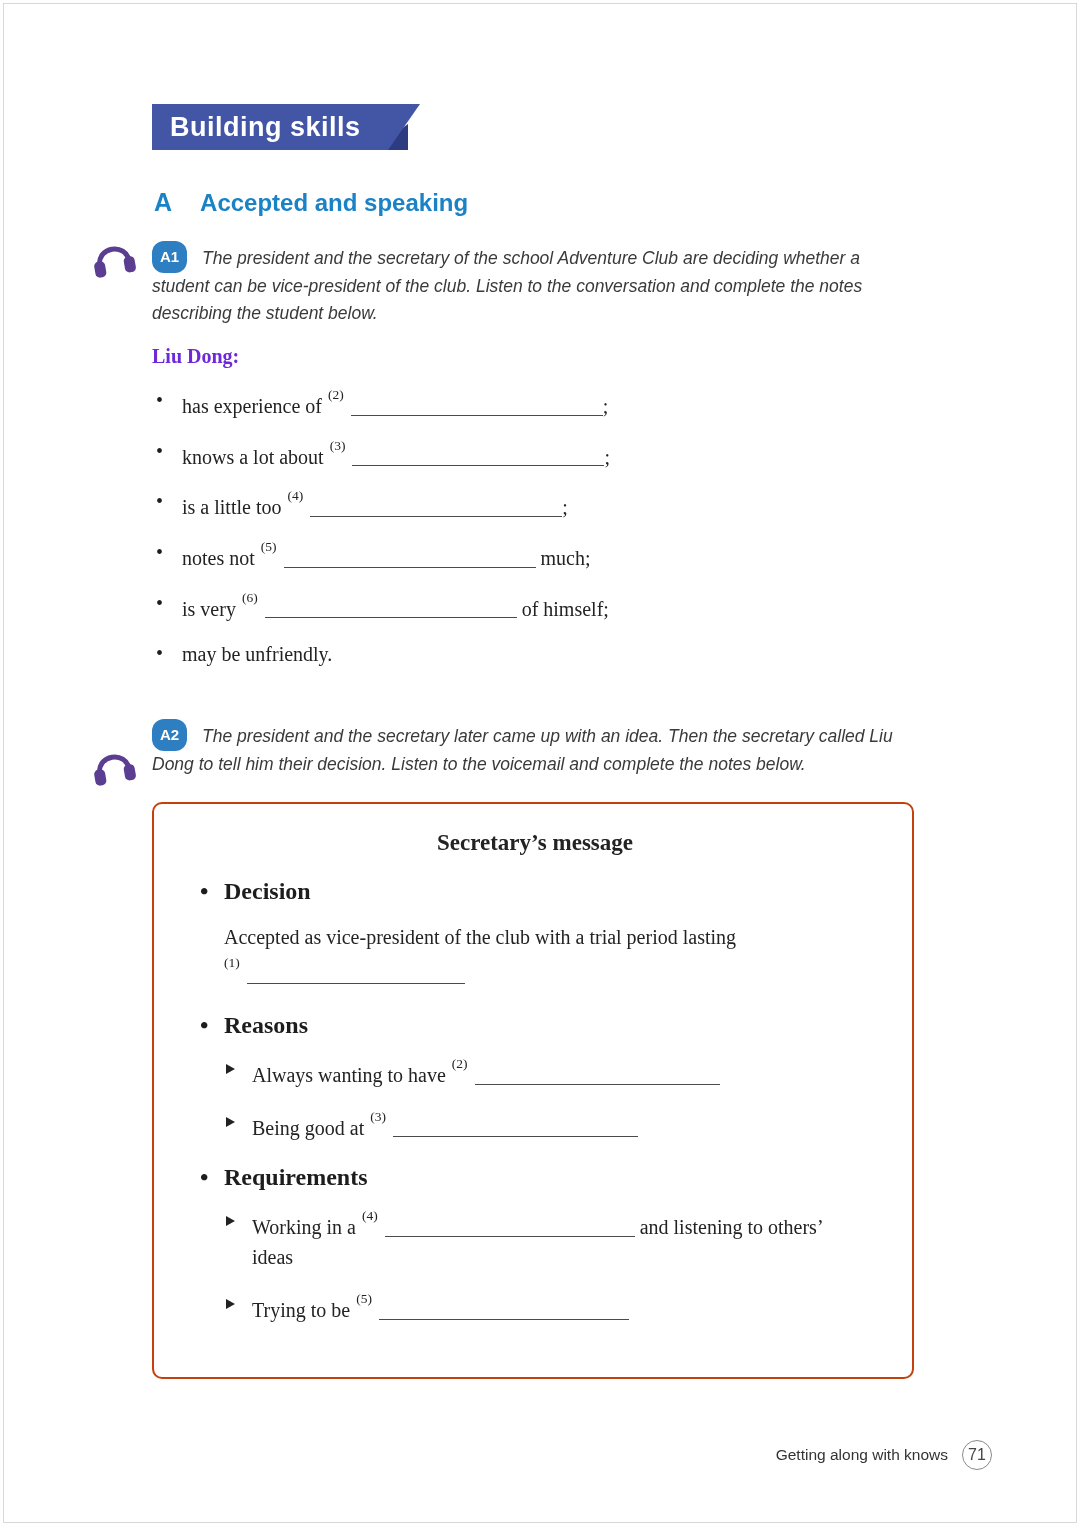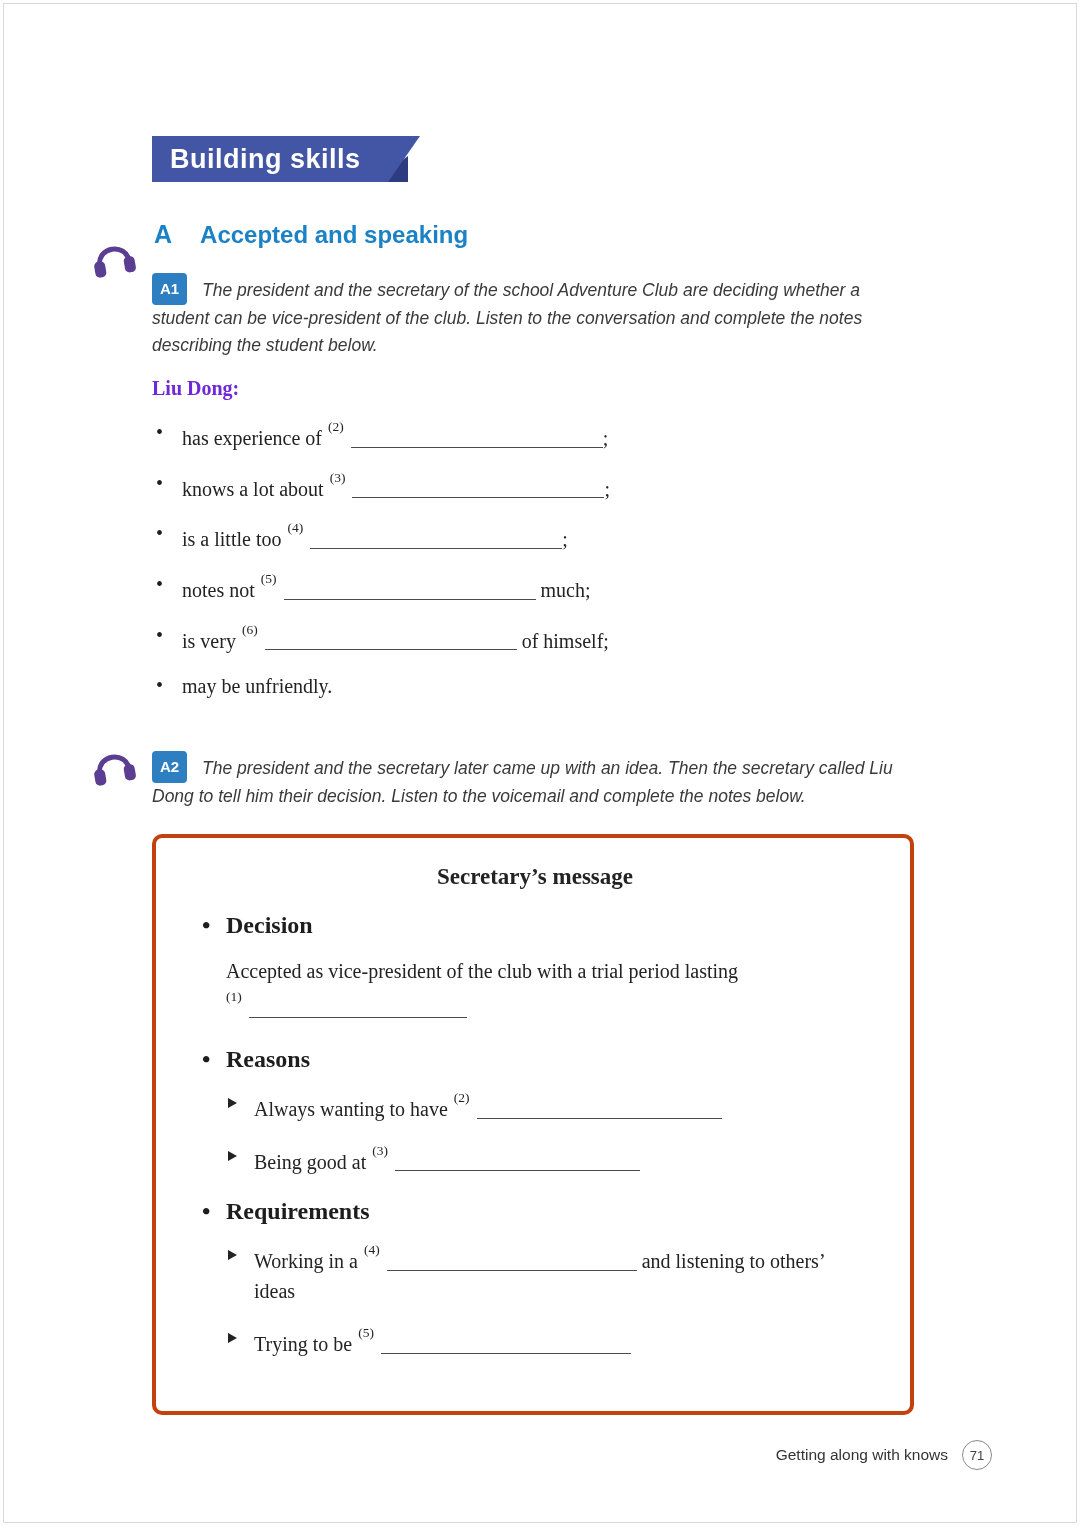--- a/index.html
+++ b/index.html
@@ -7,21 +7,21 @@
     position:relative; width:1080px; height:1526px; background:#ffffff;
     font-family:"Liberation Serif", serif; overflow:hidden;
   }
   .frame { position:absolute; inset:3px; border:1px solid #d8d8d8; pointer-events:none; }
 
   
   .hp { position:absolute; left:90px; transform:rotate(-10deg); }
   .hp1 { top:238px; }
   .hp2 { top:746px; }
 
-  .content { position:absolute; left:152px; top:136px; width:762px; }
+  .content { position:absolute; left:152px; top:104px; width:762px; }
 
   
   .banner { position:relative; height:46px; width:268px; margin-bottom:38px; }
   .banner-dark {
     position:absolute; bottom:0; right:12px; width:36px; height:26px; background:#2d3b80;
     clip-path:polygon(0 100%, 100% 0, 100% 100%); z-index:0;
   }
   .banner-main {
     position:absolute; inset:0; background:#4355a5; z-index:1;
     clip-path:polygon(0 0, 100% 0, calc(100% - 32px) 100%, 0 100%);
@@ -41,37 +41,37 @@
 
   
   .instr {
     font-family:"Liberation Sans", sans-serif; font-style:italic; font-size:17.5px;
     line-height:27px; color:#3a3a3a; margin:0; width:762px;
   }
   .instr.a2 { margin-top:52px; }
   .badge {
     display:inline-block; font-style:normal; font-family:"Liberation Sans", sans-serif;
     font-weight:bold; font-size:15px; color:#fff; background:#2e7fc2;
-    padding:2px 8px 3px; border-radius:4px; margin-right:10px; vertical-align:2px;
+    padding:2px 8px 3px; border-radius:12px; margin-right:10px; vertical-align:2px;
   }
 
   .subject { font-weight:bold; font-size:20px; margin:18px 0 20px; color:#6d28d9; }
 
   
   .notes { font-size:20px; color:#232323; }
   .note-row { position:relative; padding-left:30px; margin-bottom:20px; line-height:26px; }
   .note-row::before { content:"\2022"; position:absolute; left:4px; top:-1px; font-size:20px; color:#1d1d1d; }
 
   .sup { font-size:13.5px; position:relative; top:-6px; margin:0 7px 0 6px; }
   .blank { display:inline-block; border-bottom:1px solid #4a4a4a; vertical-align:-3px; }
   .w252 { width:252px; } .w218 { width:218px; } .w245 { width:245px; } .w250 { width:250px; }
 
   
   .msgbox {
-    margin-top:24px; border:4px solid #c2410c; border-radius:10px;
+    margin-top:24px; border:2px solid #c2410c; border-radius:10px;
     padding:20px 40px 34px 44px; width:100%; box-sizing:border-box; color:#232323;
   }
   .box-title { text-align:center; font-weight:bold; font-size:23px; margin:6px 0 20px; }
   .box-heading { position:relative; padding-left:26px; font-weight:bold; font-size:24px; margin:22px 0 16px; color:#1d1d1d; }
   .box-heading::before { content:"\2022"; position:absolute; left:2px; top:0; }
   .box-body { margin-left:26px; font-size:20px; line-height:32px; }
   .arrow-item {
     position:relative; padding-left:28px; margin:0 16px 18px 26px;
     font-size:20px; line-height:30px; max-width:655px;
   }
@@ -81,21 +81,21 @@
   }
 
   
   .footer {
     position:absolute; top:1440px; right:88px; display:flex; align-items:center; gap:14px;
     font-family:"Liberation Sans", sans-serif;
   }
   .footer-text { font-size:15.5px; color:#333; }
   .pagenum {
     width:30px; height:30px; border:1px solid #8a8a8a; border-radius:50%;
-    display:flex; align-items:center; justify-content:center; font-size:13px; color:#444; box-sizing:border-box;
+    display:flex; align-items:center; justify-content:center; font-size:16px; color:#444; box-sizing:border-box;
   }
 
   
   .watermark { position:absolute; top:1540px; right:36px; display:flex; align-items:center; gap:8px; }
   .wm-logo {
     width:36px; height:36px; border-radius:50%; background:#cfcfcf;
     display:flex; align-items:center; justify-content:center;
   }
   .wm-text { font-family:"Liberation Sans", sans-serif; font-size:25px; color:#a8a8a8; letter-spacing:2px; }
 </style>

